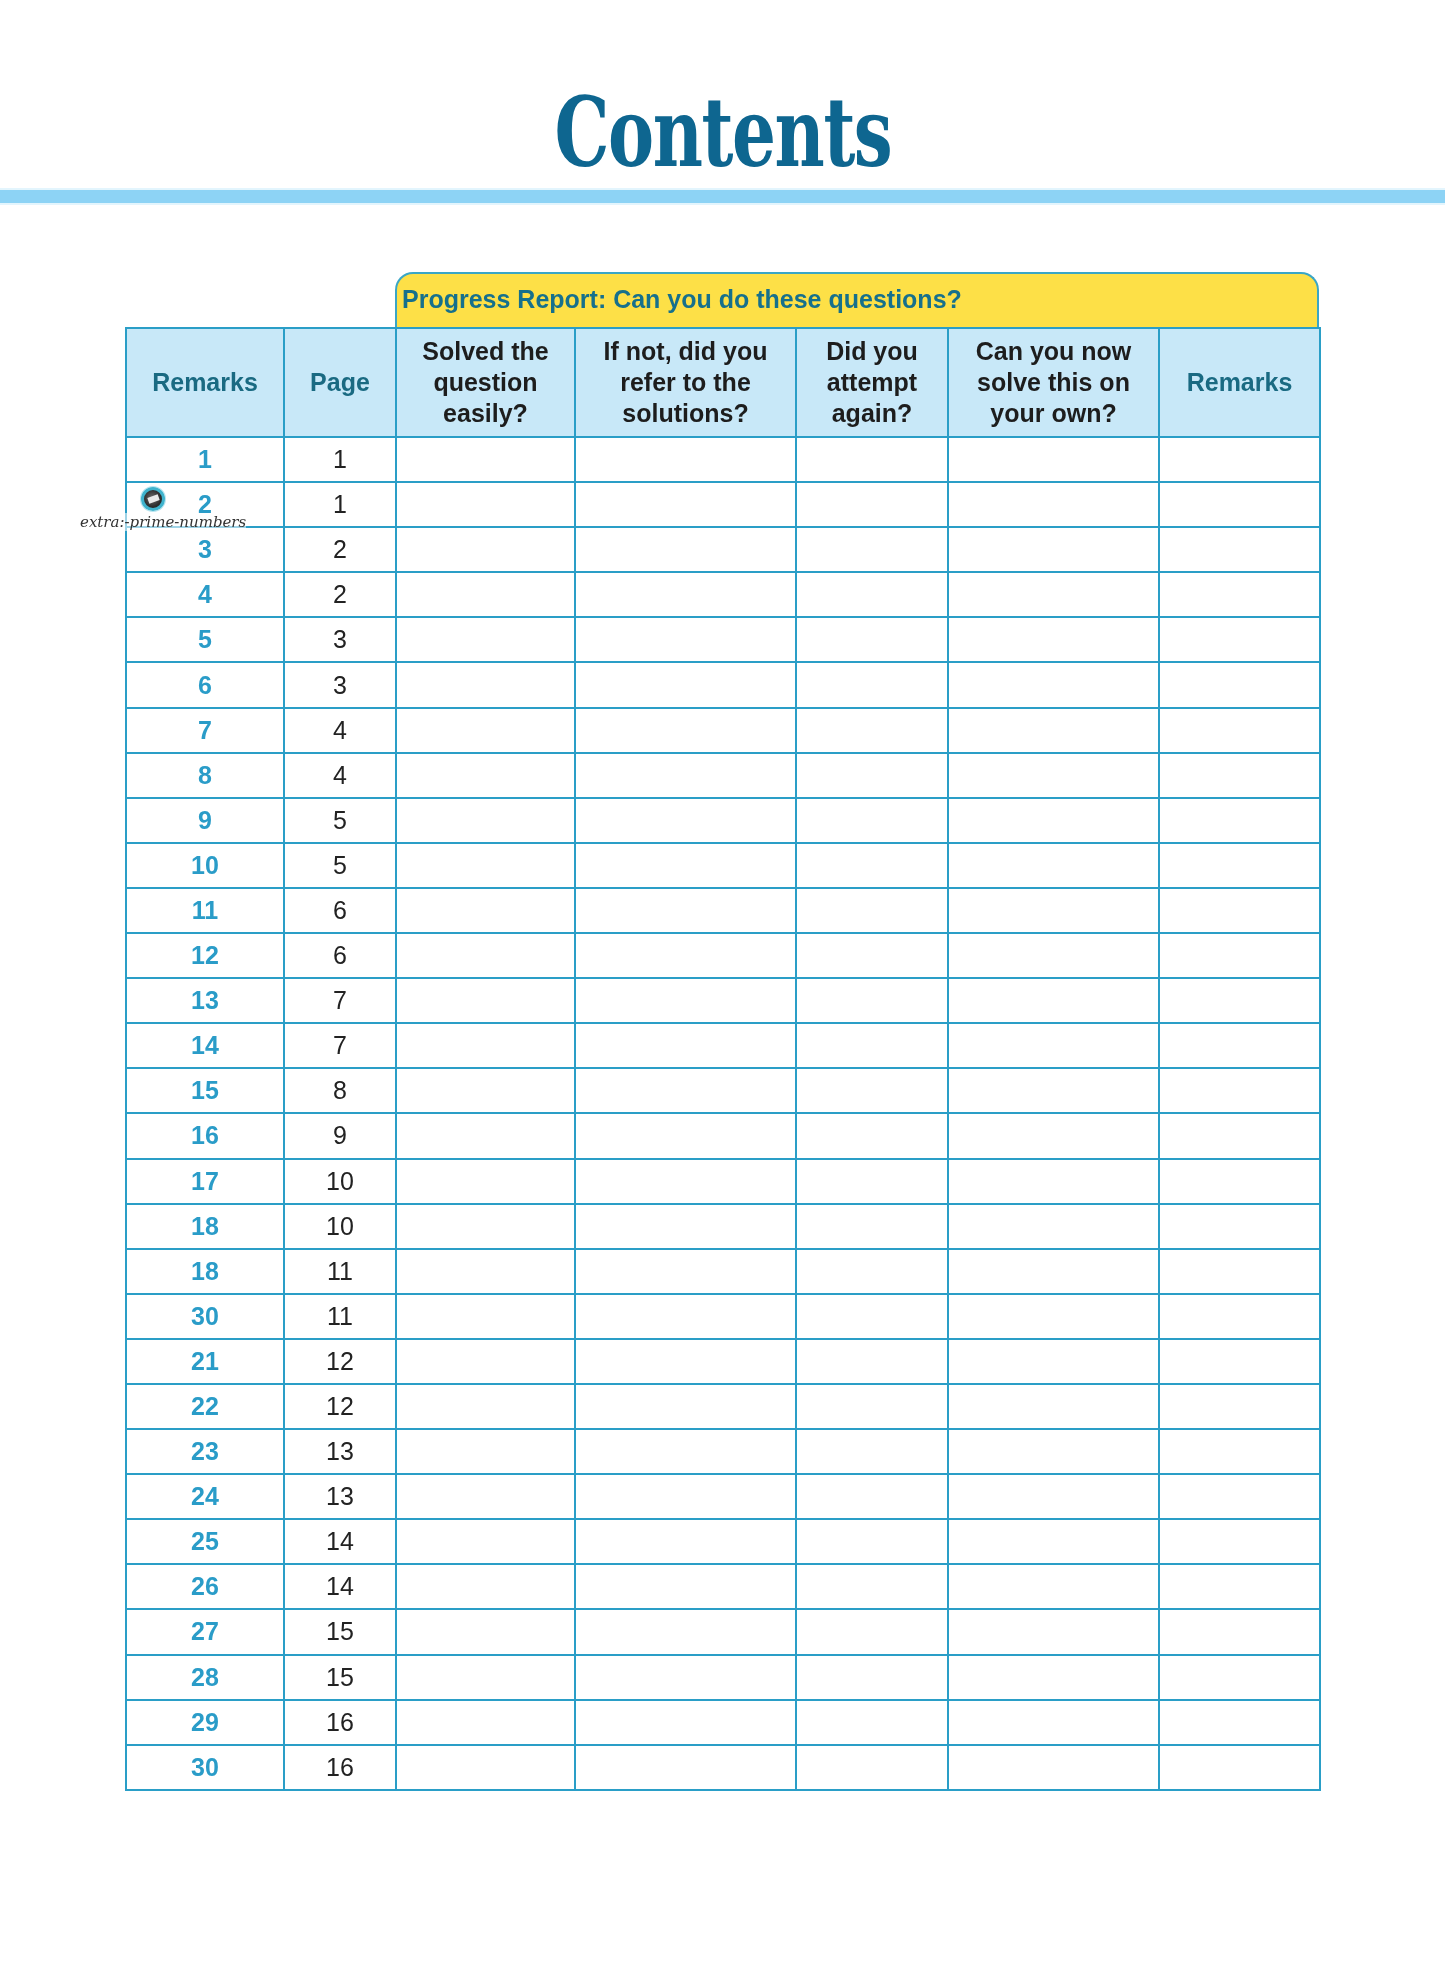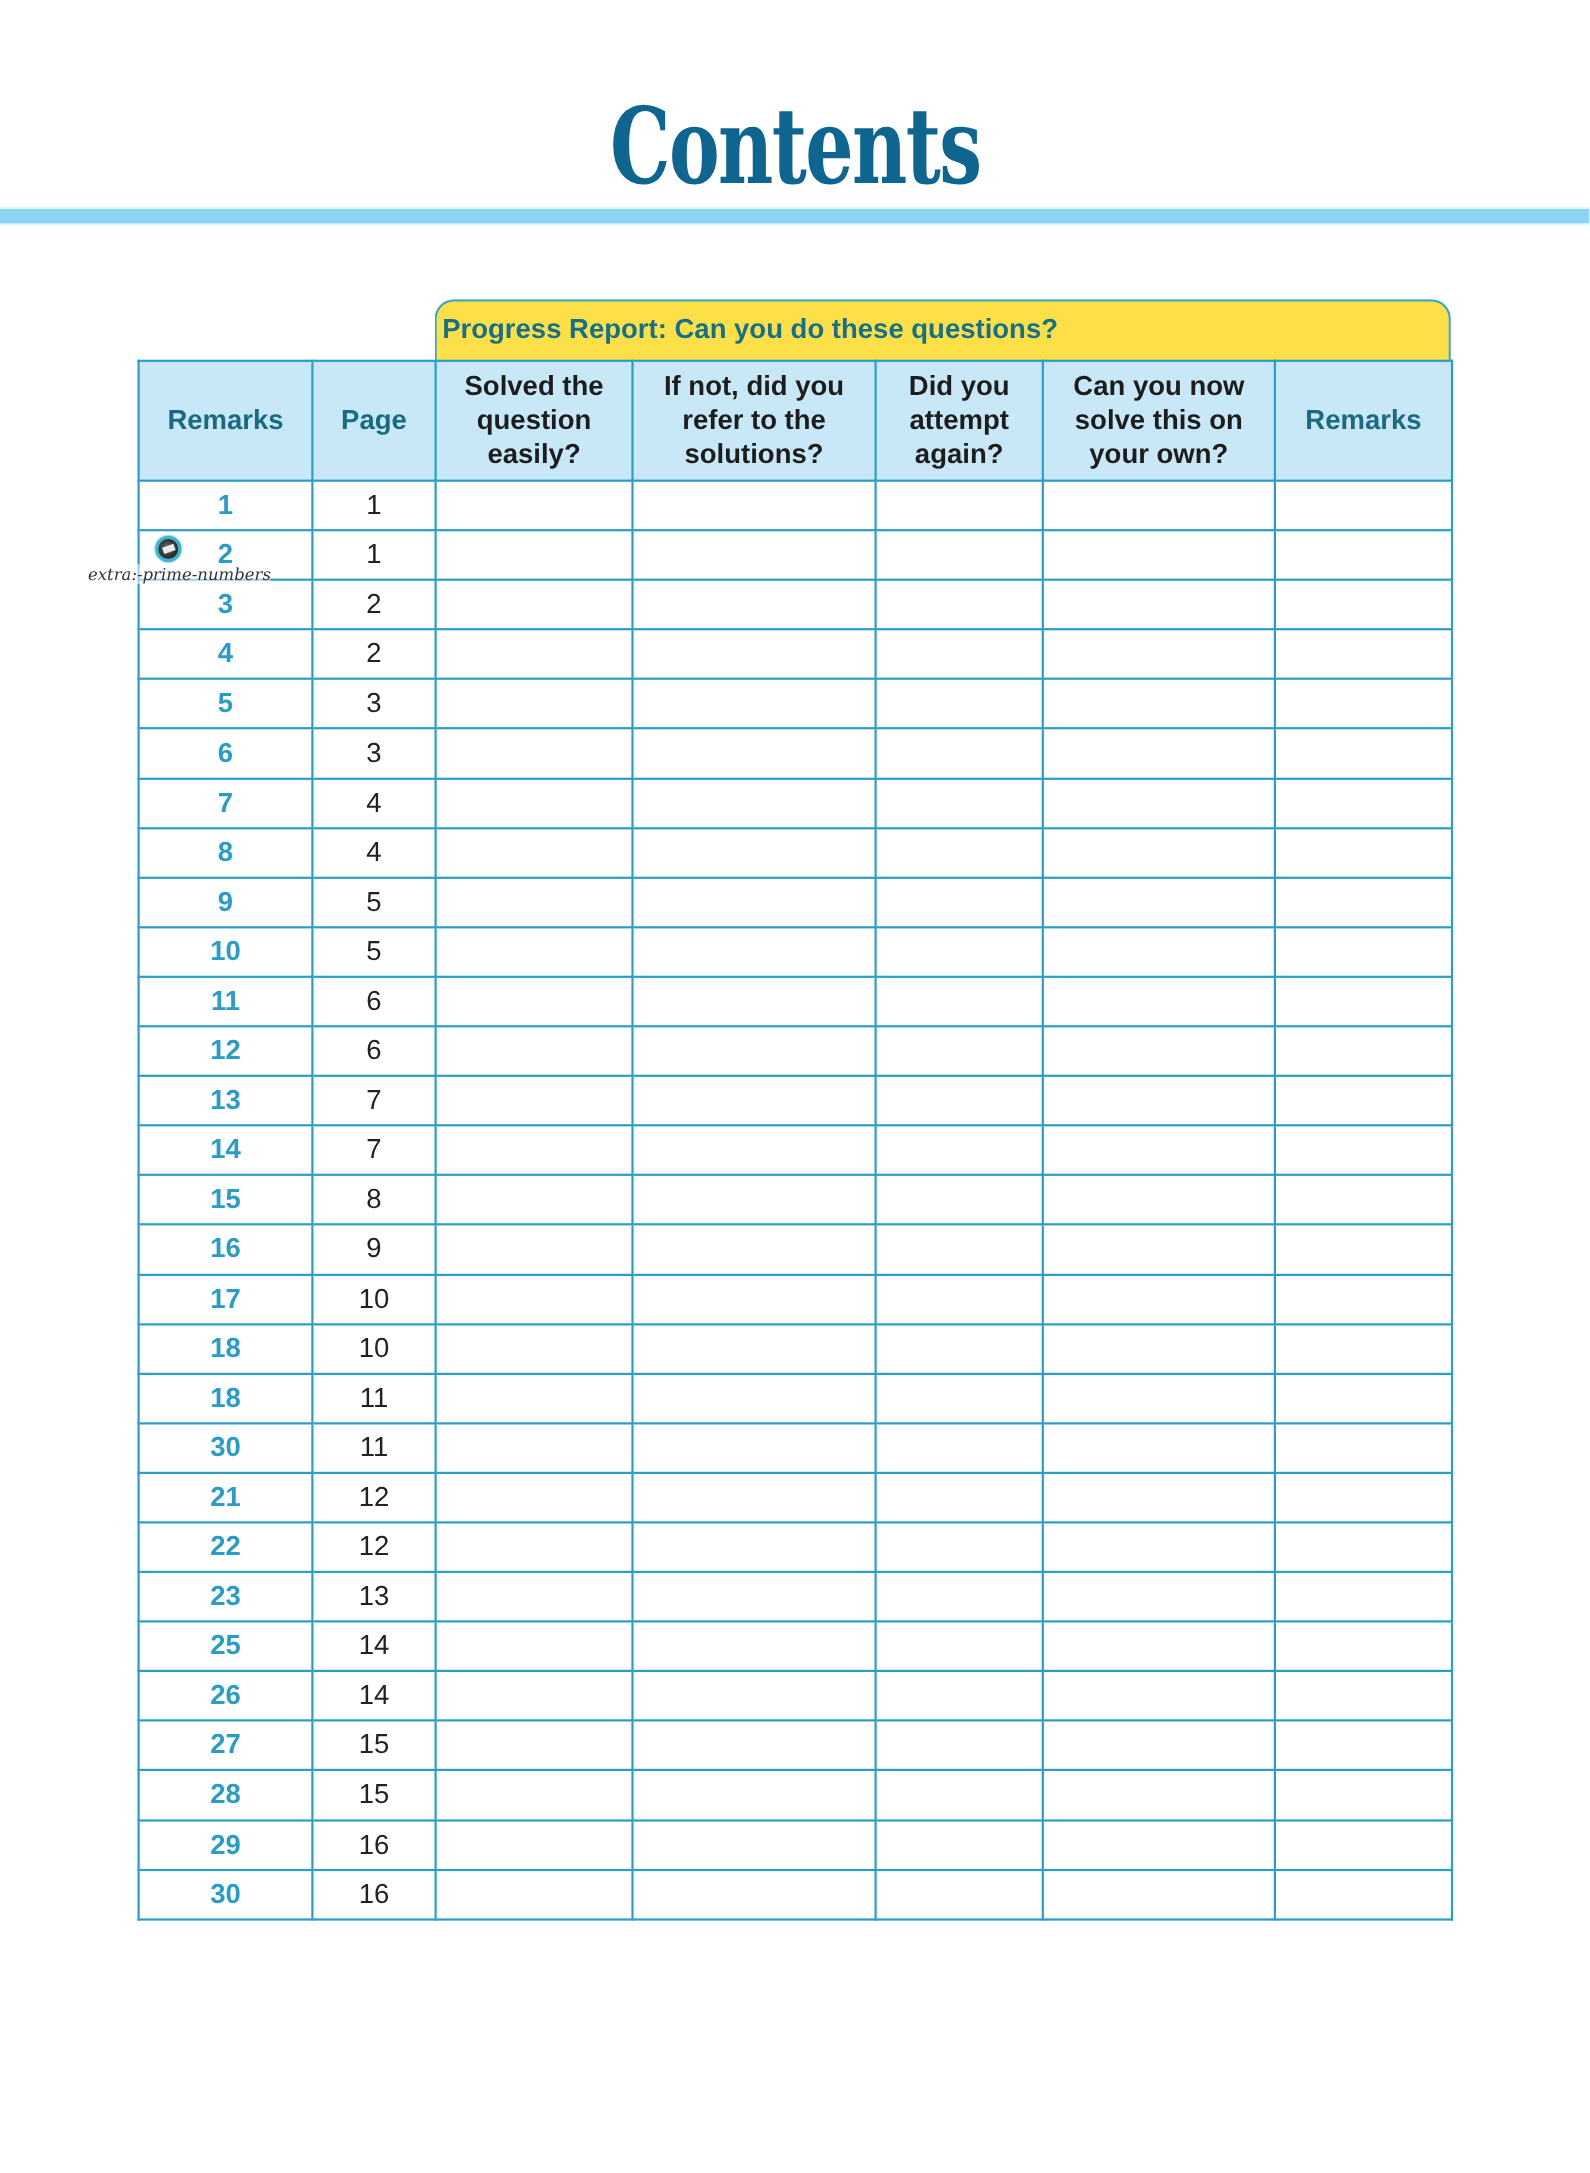--- a/index.html
+++ b/index.html
@@ -315,20 +315,29 @@
       <tr>
         <td class="q-num">23</td>
         <td class="p-num">13</td>
         <td></td>
         <td></td>
         <td></td>
         <td></td>
         <td></td>
       </tr>
       <tr>
+        <td class="q-num">24</td>
+        <td class="p-num">13</td>
+        <td></td>
+        <td></td>
+        <td></td>
+        <td></td>
+        <td></td>
+      </tr>
+      <tr>
         <td class="q-num">25</td>
         <td class="p-num">14</td>
         <td></td>
         <td></td>
         <td></td>
         <td></td>
         <td></td>
       </tr>
       <tr>
         <td class="q-num">26</td>

